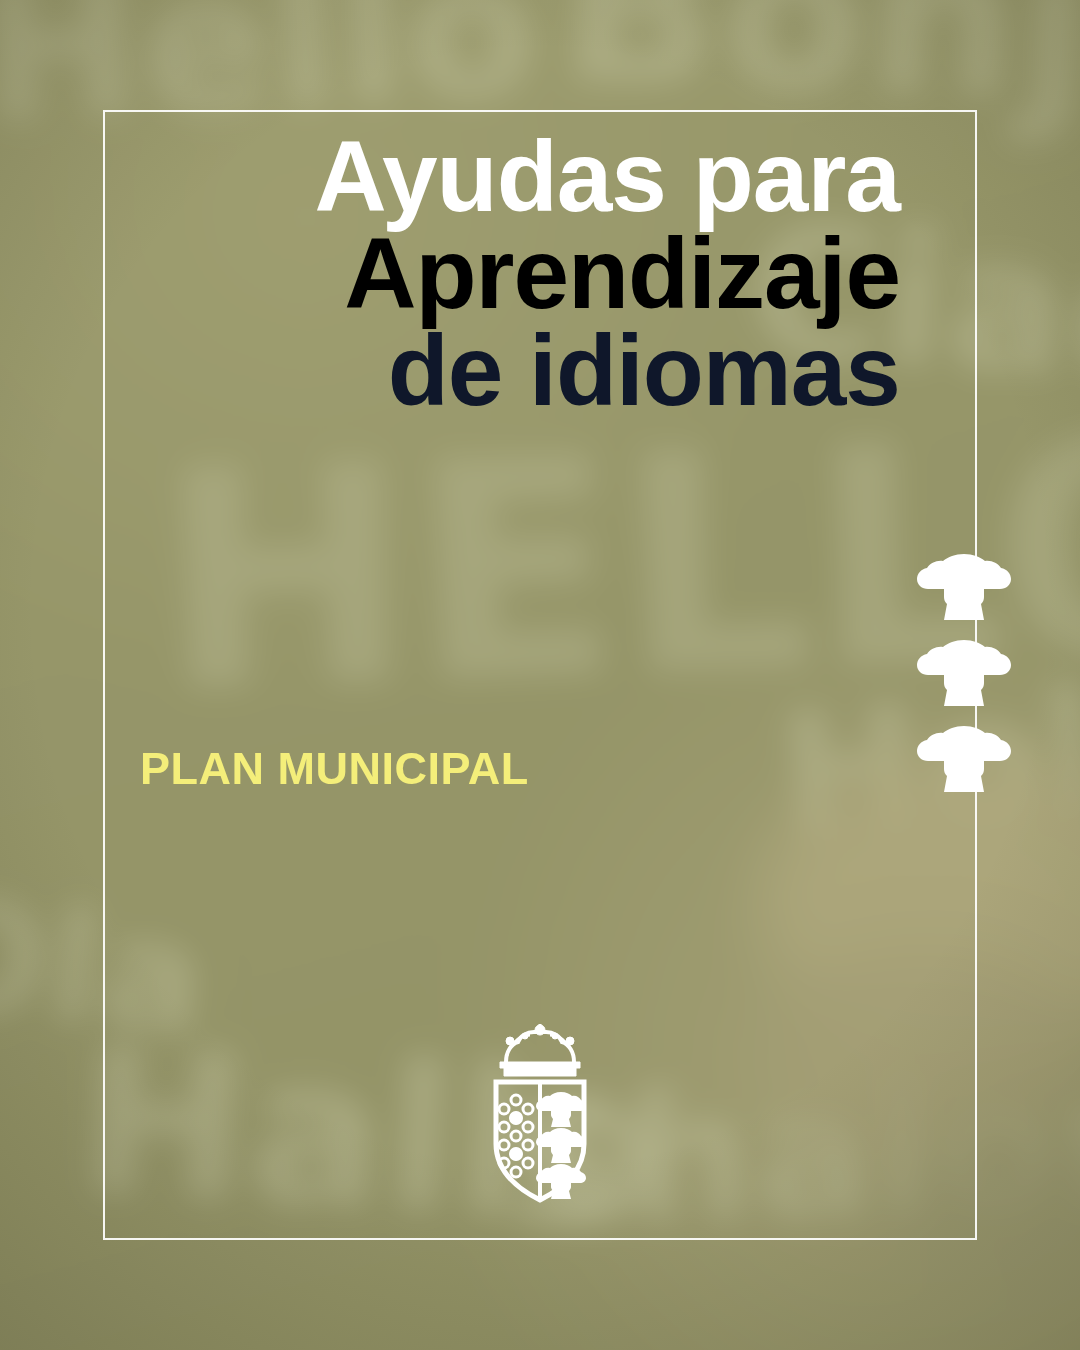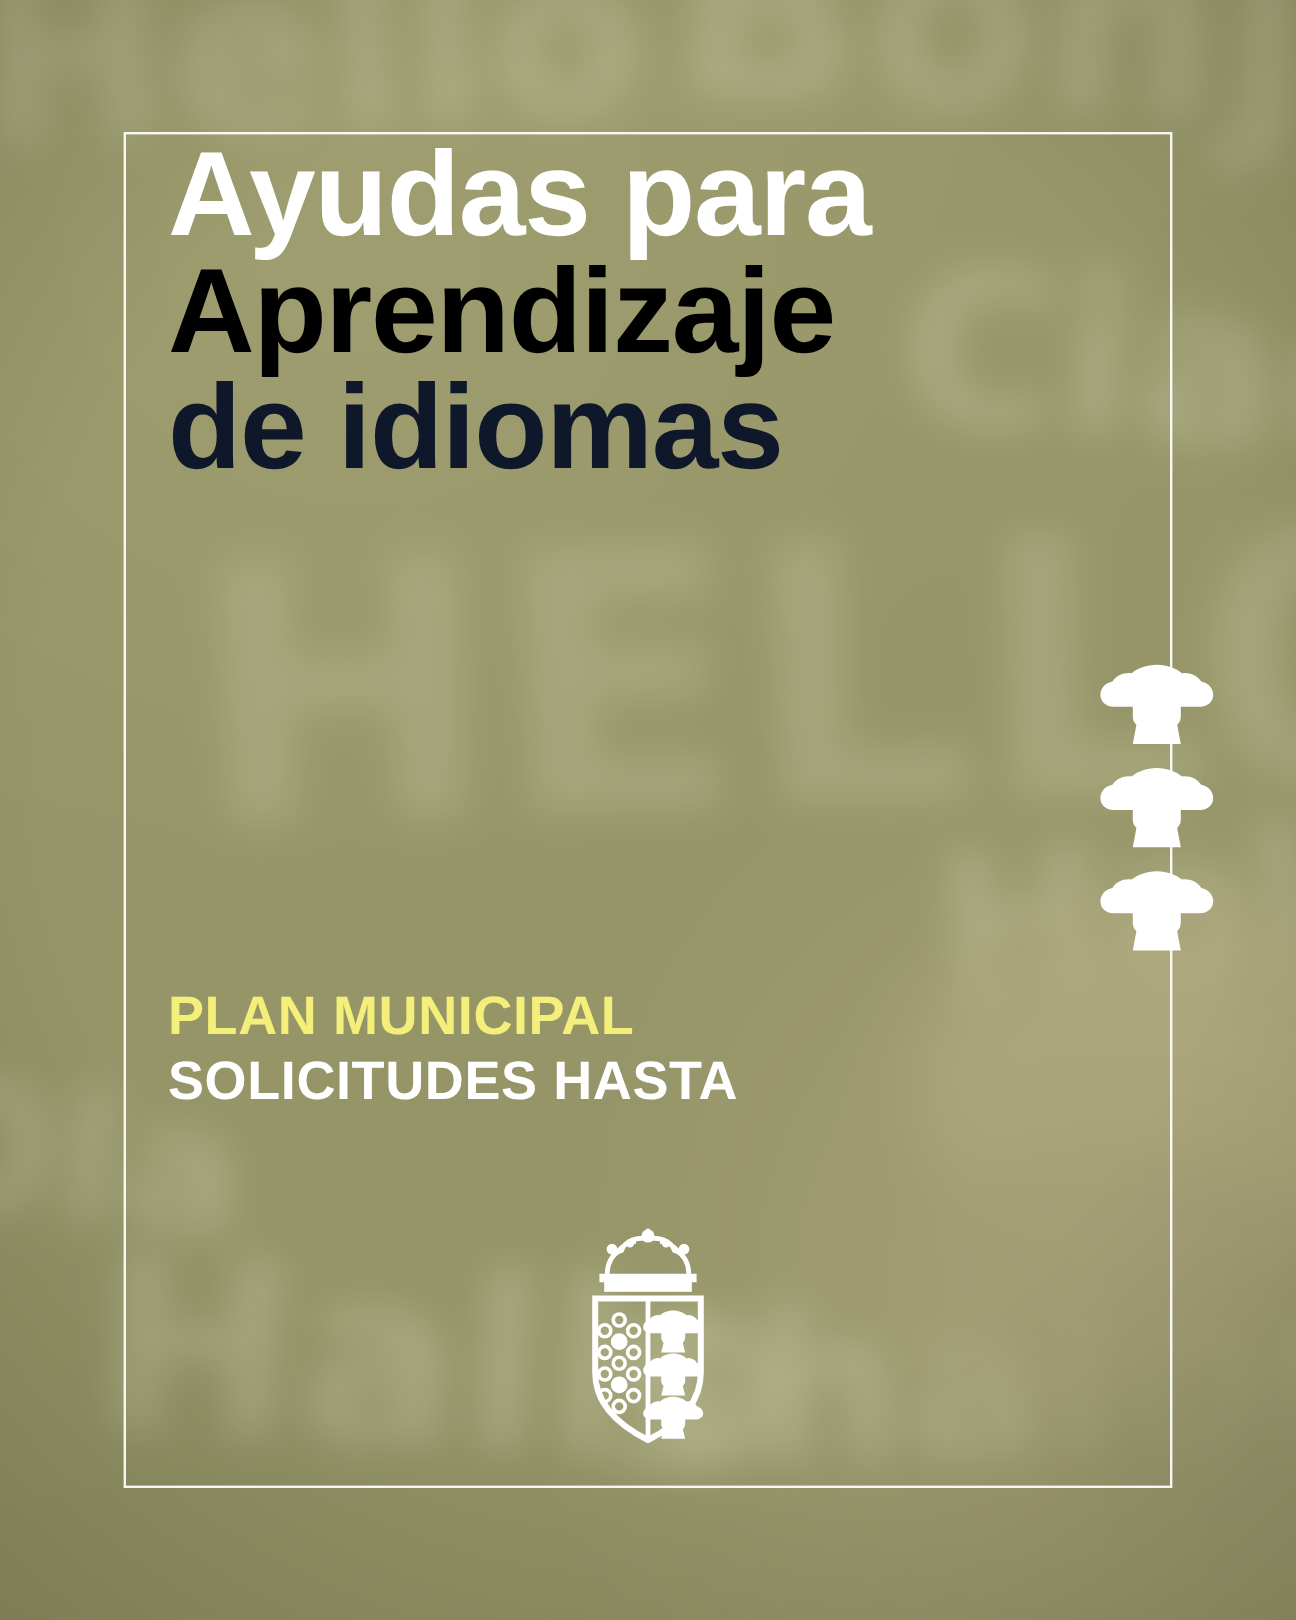--- a/index.html
+++ b/index.html
@@ -83,40 +83,41 @@
     width: 874px;
     height: 1130px;
     border: 2px solid rgba(255,255,255,0.92);
     box-sizing: border-box;
   }
 
   
   .headline {
     position: absolute;
     left: 140px;
-    top: 114px;
+    top: 128px;
     width: 760px;
+    text-align: right;
   }
   .headline .line {
     display: block;
     font-size: 100px;
     line-height: 0.97;
     font-weight: 700;
     letter-spacing: -1px;
     margin: 0;
   }
   .line-1 { color: #ffffff; }
   .line-2 { color: #000000; }
   .line-3 { color: #0f172a; }
 
   
   .subblock {
     position: absolute;
     left: 140px;
-    top: 820px;
+    top: 742px;
     width: 700px;
   }
   .subblock .sline {
     display: block;
     font-size: 45px;
     line-height: 1.21;
     font-weight: 700;
     letter-spacing: 0.5px;
   }
   .s-yellow { color: #f4ee7a; }
@@ -182,21 +183,20 @@
 
         <path d="M48 92c-9 0-16 3-21 7-6-1-13 2-16 7-6 1-10 6-10 11 0 6 5 10 11 10h16v8c0 3 1 5 3 7l-3 16h40l-3-16c2-2 3-4 3-7v-8h16c6 0 11-4 11-10 0-5-4-10-10-11-3-5-10-8-16-7-5-4-12-7-21-7z"></path>
 
         <path d="M48 178c-9 0-16 3-21 7-6-1-13 2-16 7-6 1-10 6-10 11 0 6 5 10 11 10h16v8c0 3 1 5 3 7l-3 16h40l-3-16c2-2 3-4 3-7v-8h16c6 0 11-4 11-10 0-5-4-10-10-11-3-5-10-8-16-7-5-4-12-7-21-7z"></path>
       </g>
     </svg>
   </div>
 
   <div class="subblock">
     <span class="sline s-yellow">PLAN MUNICIPAL</span>
-    <span class="sline s-white">SOLICITUDES HASTA</span>
   </div>
 
   <div class="crest">
     <svg width="140" height="186" viewBox="0 0 140 186" xmlns="http://www.w3.org/2000/svg" aria-hidden="true">
       <g fill="#ffffff" stroke="#ffffff">
 
         <path d="M34 44h72v10H34z" fill="#ffffff"></path>
         <path d="M30 40h80v6H30z" fill="#ffffff"></path>
 
         <path d="M36 40c0-10 5-18 12-20 2-6 9-10 16-10h12c7 0 14 4 16 10 7 2 12 10 12 20" fill="none" stroke-width="4"></path>

